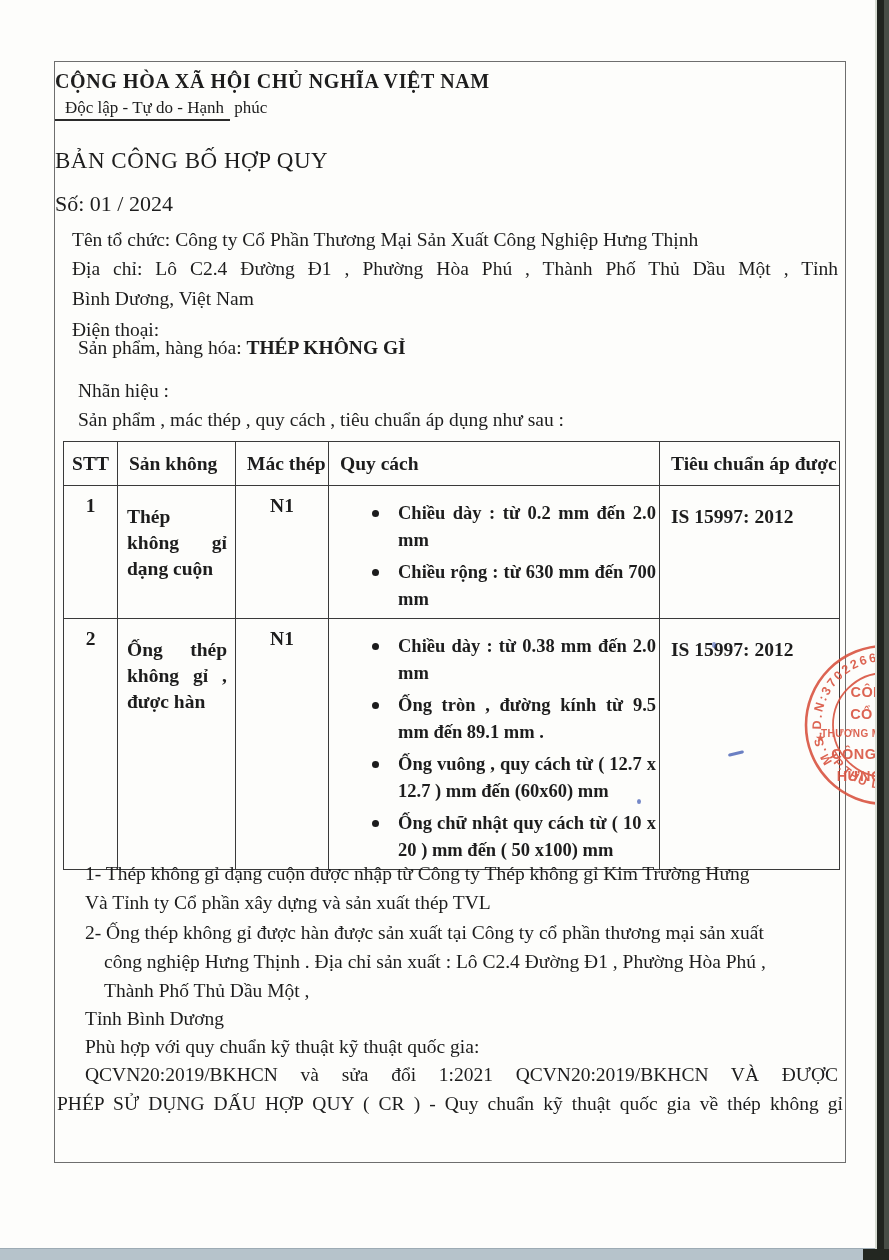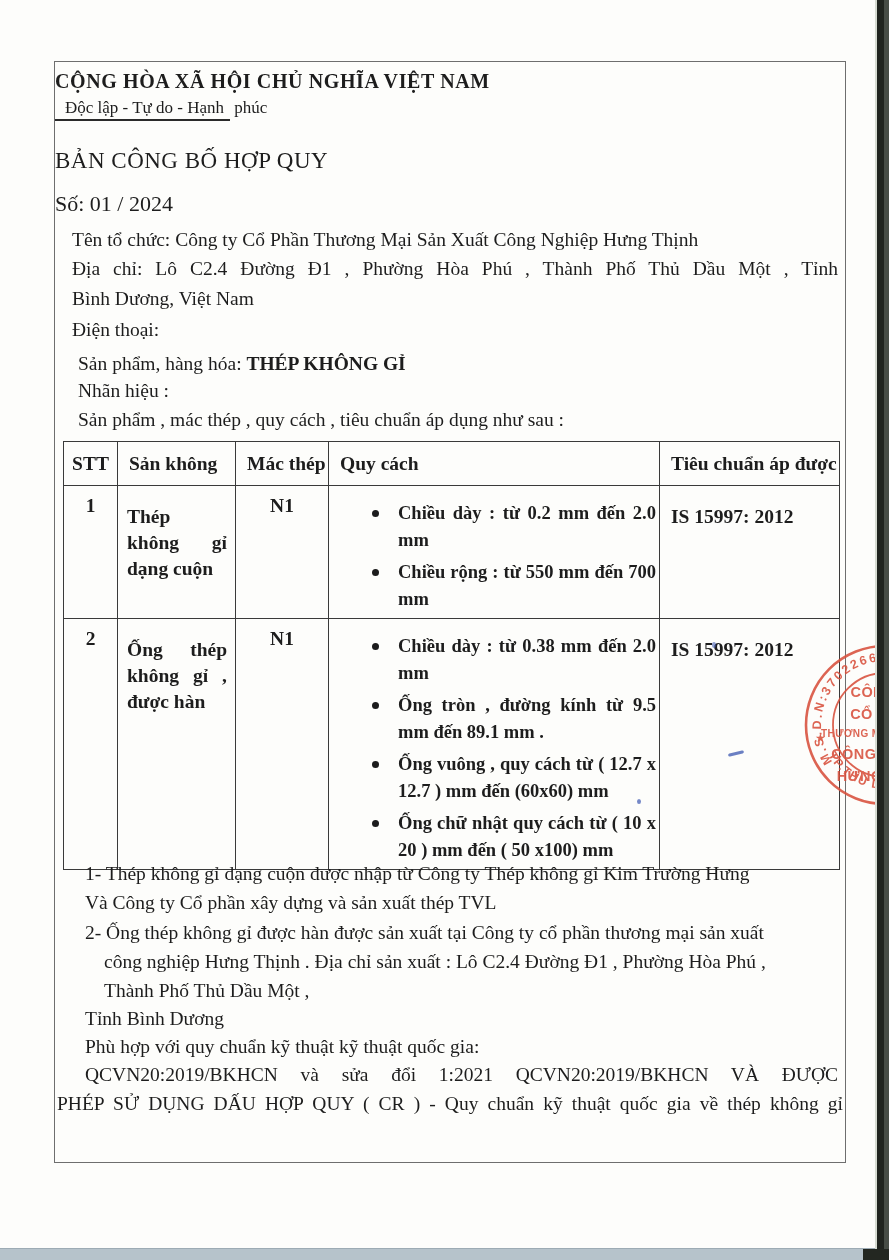--- a/index.html
+++ b/index.html
@@ -92,21 +92,21 @@
 
 <div class="center-line motto1">CỘNG HÒA XÃ HỘI CHỦ NGHĨA VIỆT NAM</div>
 <div class="center-line motto2"><span class="ul">Độc lập - Tự do - Hạnh</span><span> phúc</span></div>
 <div class="center-line doc-title">BẢN CÔNG BỐ HỢP QUY</div>
 <div class="center-line doc-num">Số: 01 / 2024</div>
 
 <div class="info-line" style="left:72px;top:228px">Tên tổ chức: Công ty Cổ Phần Thương Mại Sản Xuất Công Nghiệp Hưng Thịnh</div>
 <div class="info-line just" style="left:72px;top:257px;width:766px">Địa chỉ: Lô C2.4 Đường Đ1 , Phường Hòa Phú , Thành Phố Thủ Dầu Một , Tỉnh</div>
 <div class="info-line" style="left:72px;top:287px">Bình Dương, Việt Nam</div>
 <div class="info-line" style="left:72px;top:318px">Điện thoại:</div>
-<div class="info-line" style="left:78px;top:352px"><span>Sản phẩm, hàng hóa: </span><span class="bold">THÉP KHÔNG GỈ</span></div>
+<div class="info-line" style="left:78px;top:336px"><span>Sản phẩm, hàng hóa: </span><span class="bold">THÉP KHÔNG GỈ</span></div>
 <div class="info-line" style="left:78px;top:379px">Nhãn hiệu :</div>
 <div class="info-line" style="left:78px;top:408px">Sản phẩm , mác thép , quy cách , tiêu chuẩn áp dụng như sau :</div>
 
 <table class="spec-table">
   <colgroup>
     <col style="width:54px">
       <col style="width:118px">
       <col style="width:93px">
       <col style="width:329px">
       <col style="width:180px">
@@ -126,21 +126,21 @@
         </td>
     <td class="c">N1</td>
     <td>
       <ul class="spec">
         <li class="spec-item">
               <span class="bullet-dot"></span>
               <span class="spec-text">Chiều dày : từ 0.2 mm đến 2.0 mm</span>
             </li>
         <li class="spec-item">
               <span class="bullet-dot"></span>
-              <span class="spec-text">Chiều rộng : từ 550 mm đến 700 mm</span>
+              <span class="spec-text">Chiều rộng : từ 630 mm đến 700 mm</span>
             </li>
       </ul>
     </td>
     <td>
           <div class="cell-std">IS 15997: 2012</div>
         </td>
   </tr>
   <tr class="row2">
     <td class="c">2</td>
     <td>
@@ -168,21 +168,21 @@
       </ul>
     </td>
     <td>
           <div class="cell-std">IS 15997: 2012</div>
         </td>
   </tr>
 </tbody>
   </table>
 
 <div class="note-line" style="left:85px;top:860px">1-  Thép không gỉ dạng cuộn được nhập từ Công ty Thép không gỉ Kim Trường Hưng</div>
-<div class="note-line" style="left:85px;top:889px">Và Công ty Cổ phần xây dựng và sản xuất thép TVL</div>
+<div class="note-line" style="left:85px;top:889px">Và Tỉnh ty Cổ phần xây dựng và sản xuất thép TVL</div>
 <div class="note-line" style="left:85px;top:919px">2-  Ống thép không gỉ được hàn được sản xuất tại Công ty cổ phần thương mại sản xuất</div>
 <div class="note-line" style="left:104px;top:948px">công nghiệp Hưng Thịnh . Địa chỉ sản xuất : Lô C2.4 Đường Đ1 , Phường Hòa Phú ,</div>
 <div class="note-line" style="left:104px;top:977px">Thành Phố Thủ Dầu Một ,</div>
 <div class="note-line" style="left:85px;top:1005px">Tỉnh Bình Dương</div>
 <div class="note-line" style="left:85px;top:1033px">Phù hợp với quy chuẩn kỹ thuật kỹ thuật quốc gia:</div>
 <div class="note-line note-just" style="left:85px;top:1061px;width:753px">QCVN20:2019/BKHCN và sửa đổi 1:2021 QCVN20:2019/BKHCN VÀ ĐƯỢC</div>
 <div class="note-line note-just" style="left:57px;top:1090px;width:786px">PHÉP SỬ DỤNG DẤU HỢP QUY ( CR ) -  Quy chuẩn kỹ thuật quốc gia về thép không gỉ</div>
 
 <svg class="stamp" width="200" height="190" viewBox="0 0 200 190">
   <defs>

